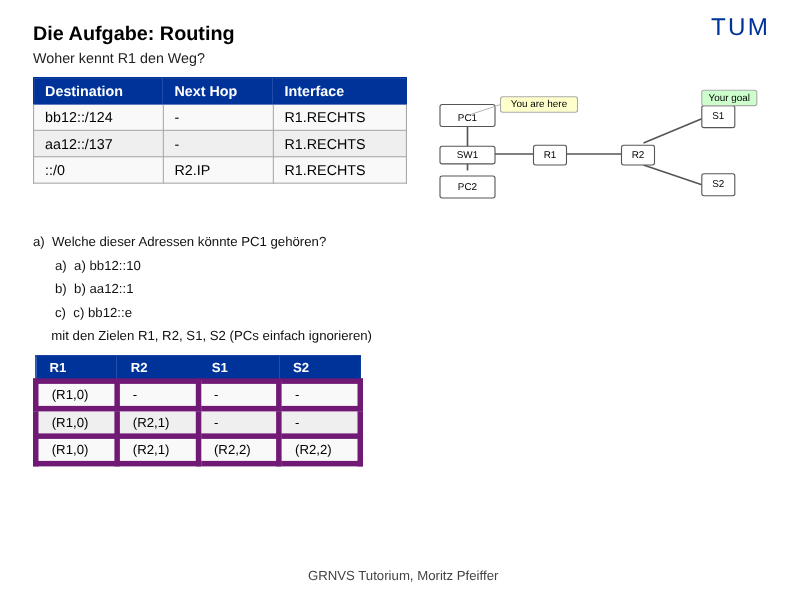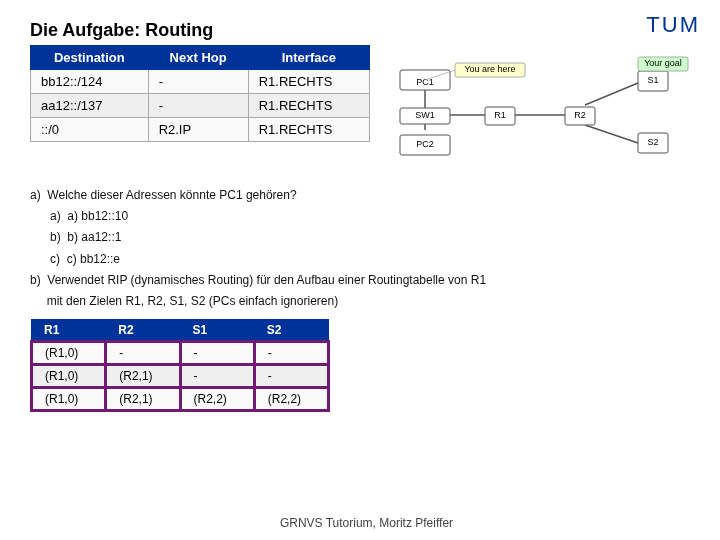--- a/index.html
+++ b/index.html
@@ -45,21 +45,21 @@
     .routing-table {
       border-collapse: collapse;
       margin-bottom: 10px;
       width: 370px;
     }
 
     .routing-table th {
       background-color: #003399;
       color: #fff;
       padding: 4px 10px;
-      text-align: center;
+      text-align: left;
       font-size: 13px;
       border: 1px solid #003399;
     }
 
     .routing-table td {
       padding: 4px 10px;
       border: 1px solid #aaa;
       font-size: 13px;
       background: #f9f9f9;
     }
@@ -94,21 +94,21 @@
       background-color: #003399;
       color: #fff;
       padding: 3px 12px;
       text-align: left;
       font-size: 12px;
       border: 1px solid #003399;
     }
 
     .rip-table td {
       padding: 3px 12px;
-      border: 3px solid #701a75;
+      border: 5px solid #701a75;
       font-size: 12px;
       background: #f9f9f9;
     }
 
     .rip-table tr:nth-child(even) td {
       background: #efefef;
     }
 
     
     .footer {
@@ -156,20 +156,21 @@
     }
   </style>
 </head>
 <body>
 
 <div class="tum-logo">TUM</div>
 
 <div class="content">
 
   <h1>Die Aufgabe: Routing</h1>
+  <div class="subtitle">Woher kennt R1 den Weg?</div>
 
   <div style="display: flex; align-items: flex-start; gap: 20px;">
 
     <table class="routing-table">
       <thead>
         <tr>
           <th>Destination</th>
           <th>Next Hop</th>
           <th>Interface</th>
         </tr>
@@ -237,21 +238,20 @@
         <text class="node-text" x="263" y="98" text-anchor="middle" dominant-baseline="middle">S2</text>
       </svg>
     </div>
   </div>
 
   <div class="questions">
     <p>a)&nbsp;&nbsp;<span>Welche dieser Adressen könnte PC1 gehören?</span></p>
     <p>&nbsp;&nbsp;&nbsp;&nbsp;&nbsp;&nbsp;a)&nbsp; <span>a) bb12::10</span></p>
     <p>&nbsp;&nbsp;&nbsp;&nbsp;&nbsp;&nbsp;b)&nbsp; <span>b) aa12::1</span></p>
     <p>&nbsp;&nbsp;&nbsp;&nbsp;&nbsp;&nbsp;c)&nbsp; <span>c) bb12::e</span></p>
-    <p>b)&nbsp;&nbsp;<span>Verwendet RIP (dynamisches Routing) für den Aufbau einer Routingtabelle von R1</span></p>
     <p>&nbsp;&nbsp;&nbsp;&nbsp;&nbsp;<span>mit den Zielen R1, R2, S1, S2 (PCs einfach ignorieren)</span></p>
   </div>
 
   <div class="rip-section">
     <table class="rip-table">
       <thead>
         <tr>
           <th>R1</th>
           <th>R2</th>
           <th>S1</th>

